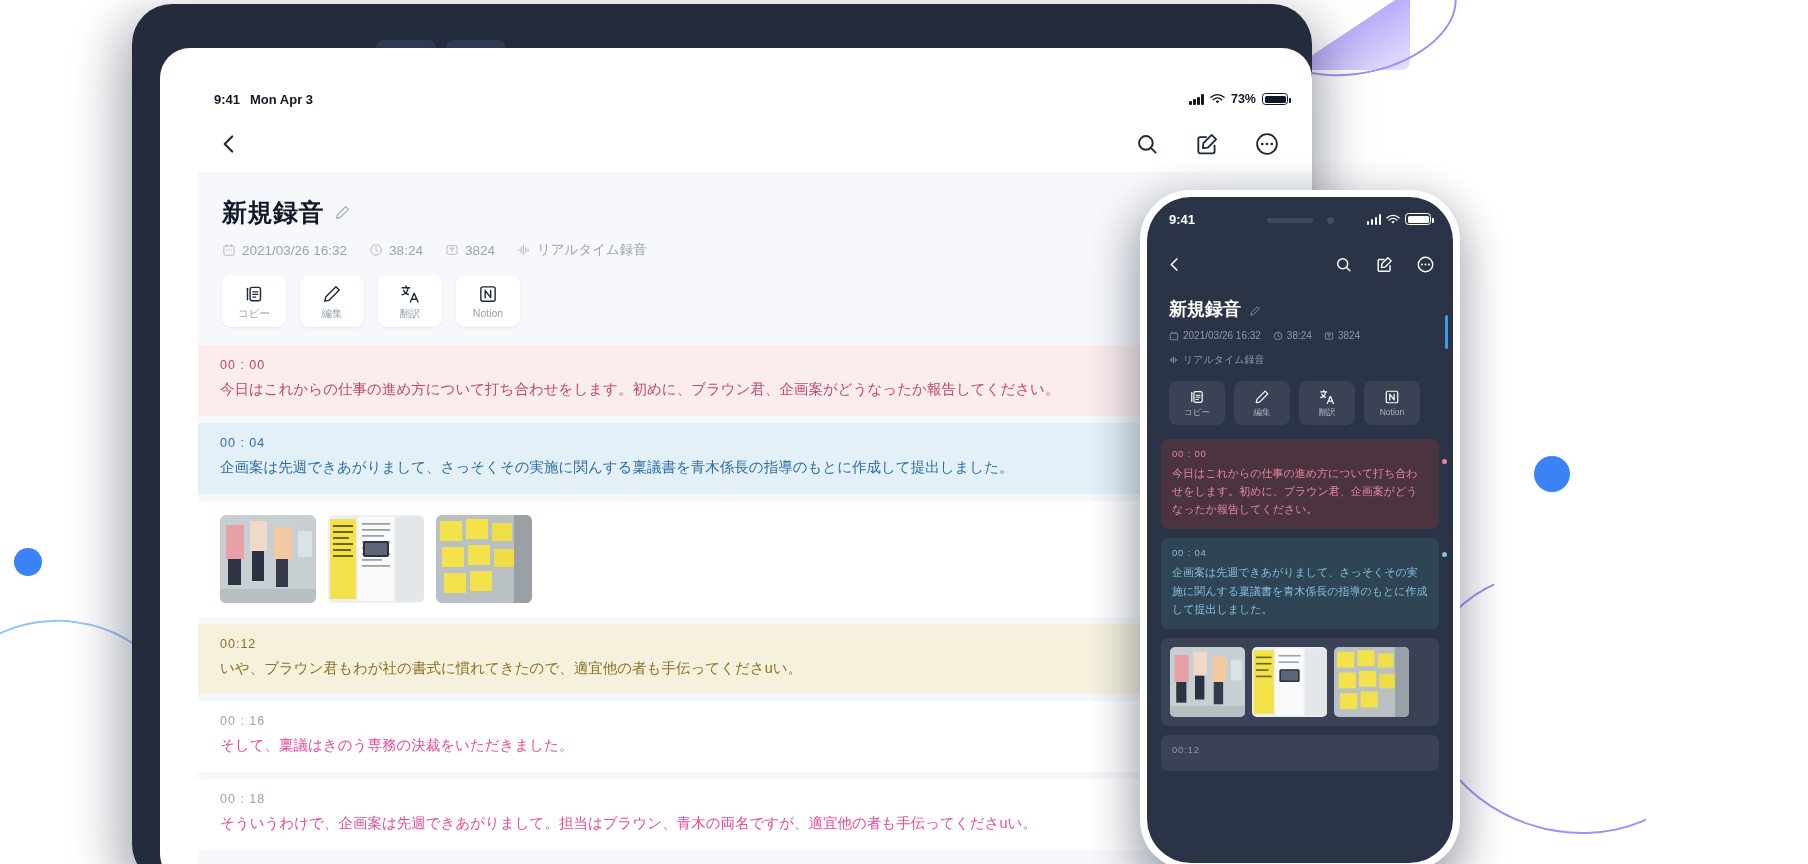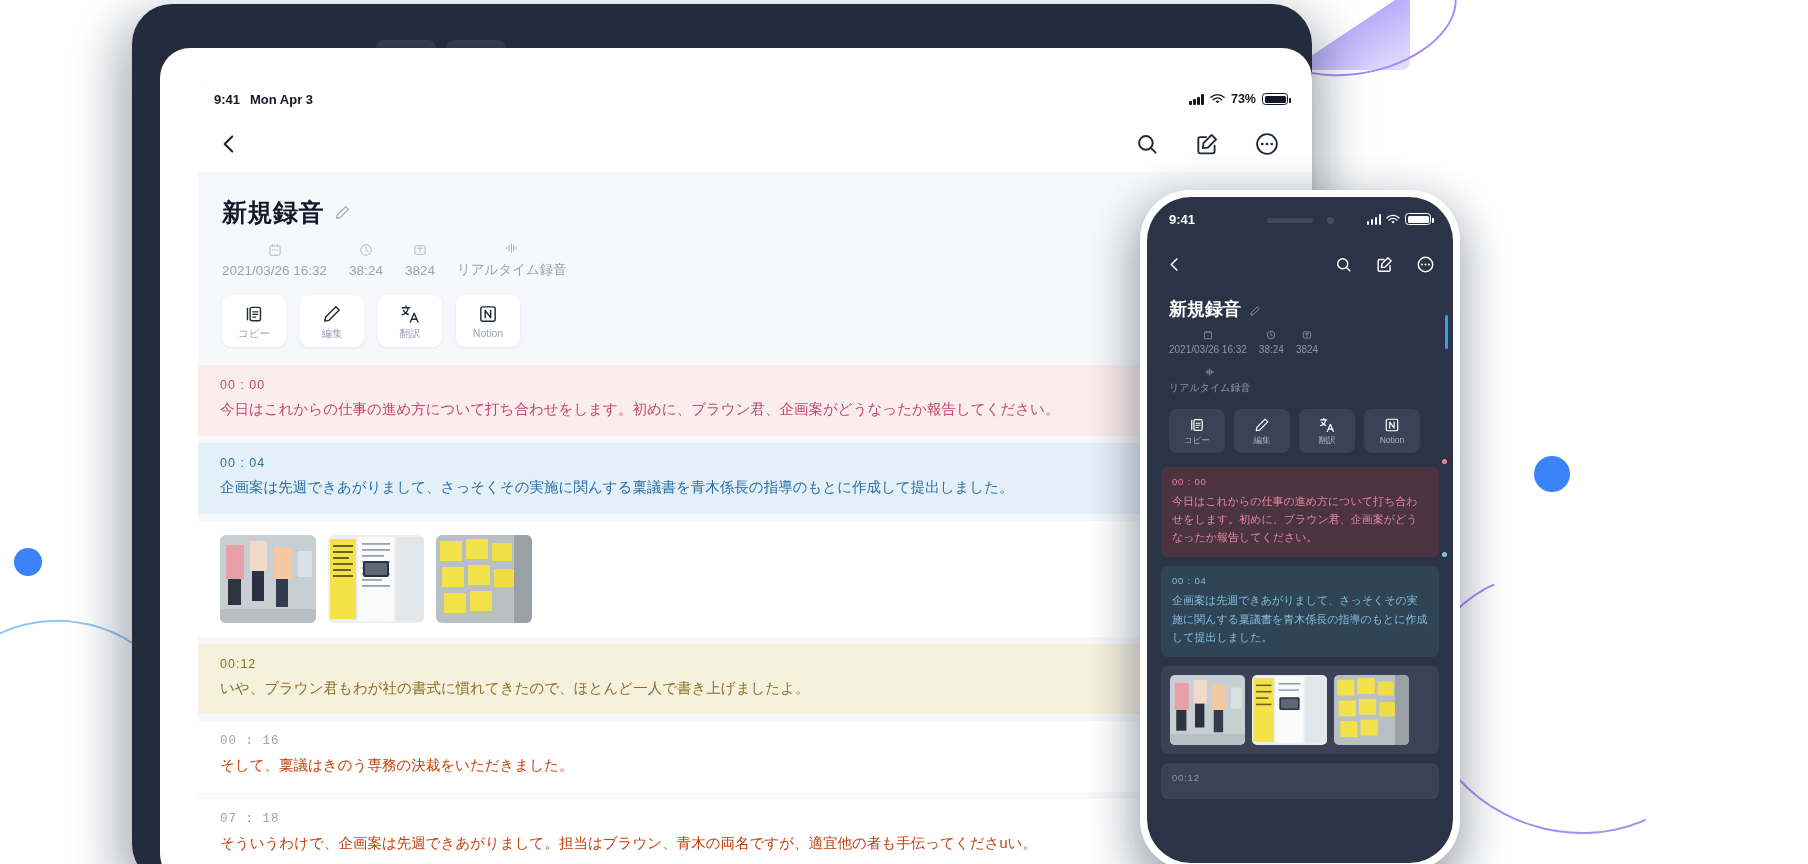--- a/index.html
+++ b/index.html
@@ -75,21 +75,21 @@
   .nav-ico svg { width:100%; height:100%; display:block; }
 
   
   #t-content { background:#f6f8fb; height:712px; padding:0 0 0 0; position:relative; }
   #t-title-row { display:flex; align-items:center; gap:10px; padding:24px 0 0 24px; }
   #t-title { font-size:25px; font-weight:700; color:#111827; letter-spacing:.5px; }
   .pencil { width:17px; height:17px; color:#9aa3b2; }
   .pencil svg { width:100%; height:100%; }
 
   #t-meta { display:flex; align-items:center; gap:22px; padding:12px 0 0 24px; color:#9aa3b2; font-size:13.5px; }
-  .meta-item { display:flex; align-items:center; gap:6px; white-space:nowrap;flex-direction:column; }
+  .meta-item { display:flex; align-items:center; gap:6px; white-space:nowrap; }
   .meta-ico { width:14px; height:14px; flex:none; color:#b2bac7; }
   .meta-ico svg { width:100%; height:100%; display:block; }
 
   #t-actions { display:flex; gap:14px; padding:16px 0 0 24px; }
   .act-btn {
     width:64px; height:52px; background:#ffffff; border-radius:9px;
     display:flex; flex-direction:column; align-items:center; justify-content:center; gap:4px;
     box-shadow:0 1px 3px rgba(16,24,40,.07); cursor:pointer;
   }
   .act-ico { width:20px; height:20px; color:#1f2937; }
@@ -100,22 +100,22 @@
   .seg { padding:13px 22px 15px 22px; }
   .seg .ts { font-size:12.5px; letter-spacing:1px; margin-bottom:7px; }
   .seg .tx { font-size:14.5px; line-height:1.5; }
   .seg.pink { background:#fbeced; }
   .seg.pink .ts,.seg.pink .tx { color:#c2486b; }
   .seg.blue { background:#e4f0f7; }
   .seg.blue .ts,.seg.blue .tx { color:#2b6ea8; }
   .seg.yellow { background:#f5f1dd; }
   .seg.yellow .ts,.seg.yellow .tx { color:#8a7022; }
   .seg.plain { background:#ffffff; }
-  .seg.plain .ts { color:#9aa3b2;font-family:Liberation Mono, monospace; }
-  .seg.plain .tx { color:#c2410c; }
+  .seg.plain .ts { color:#9aa3b2; }
+  .seg.plain .tx { color:#ec4899; }
   .seg-gap { height:7px; background:#f6f8fb; }
 
   .thumb-row { background:#ffffff; padding:14px 22px; display:flex; gap:12px; }
   .thumb { width:96px; height:88px; border-radius:6px; overflow:hidden; position:relative; }
   .thumb svg { width:100%; height:100%; display:block; }
 
   #t-scrollbar { position:absolute; right:6px; top:88px; width:3px; height:118px; background:#2f7fd0; border-radius:2px; }
 
   
   #phone-shadow {
@@ -419,32 +419,32 @@
             <rect x="8" y="58" width="22" height="20" fill="#f3e14a"></rect>
             <rect x="34" y="56" width="22" height="20" fill="#f3e14a"></rect>
             <rect x="78" y="0" width="18" height="88" fill="#9aa1a6"></rect>
           </svg>
         </div>
       </div>
       <div class="seg-gap"></div>
 
       <div class="seg yellow">
         <div class="ts">00:12</div>
-        <div class="tx">いや、ブラウン君もわが社の書式に慣れてきたので、ほとんど一人で書き上げましたよ。</div>
+        <div class="tx">いや、ブラウン君もわが社の書式に慣れてきたので、適宜他の者も手伝ってくださuい。</div>
       </div>
       <div class="seg-gap"></div>
 
       <div class="seg plain">
         <div class="ts">00 : 16</div>
         <div class="tx">そして、稟議はきのう専務の決裁をいただきました。</div>
       </div>
       <div class="seg-gap"></div>
 
       <div class="seg plain">
-        <div class="ts">07 : 18</div>
+        <div class="ts">00 : 18</div>
         <div class="tx">そういうわけで、企画案は先週できあがりまして。担当はブラウン、青木の両名ですが、適宜他の者も手伝ってくださuい。</div>
       </div>
 
     </div>
   </div>
 </div>
 
 <div id="phone-shadow"></div>
 <div id="phone-outer">
   <div id="phone-screen">

